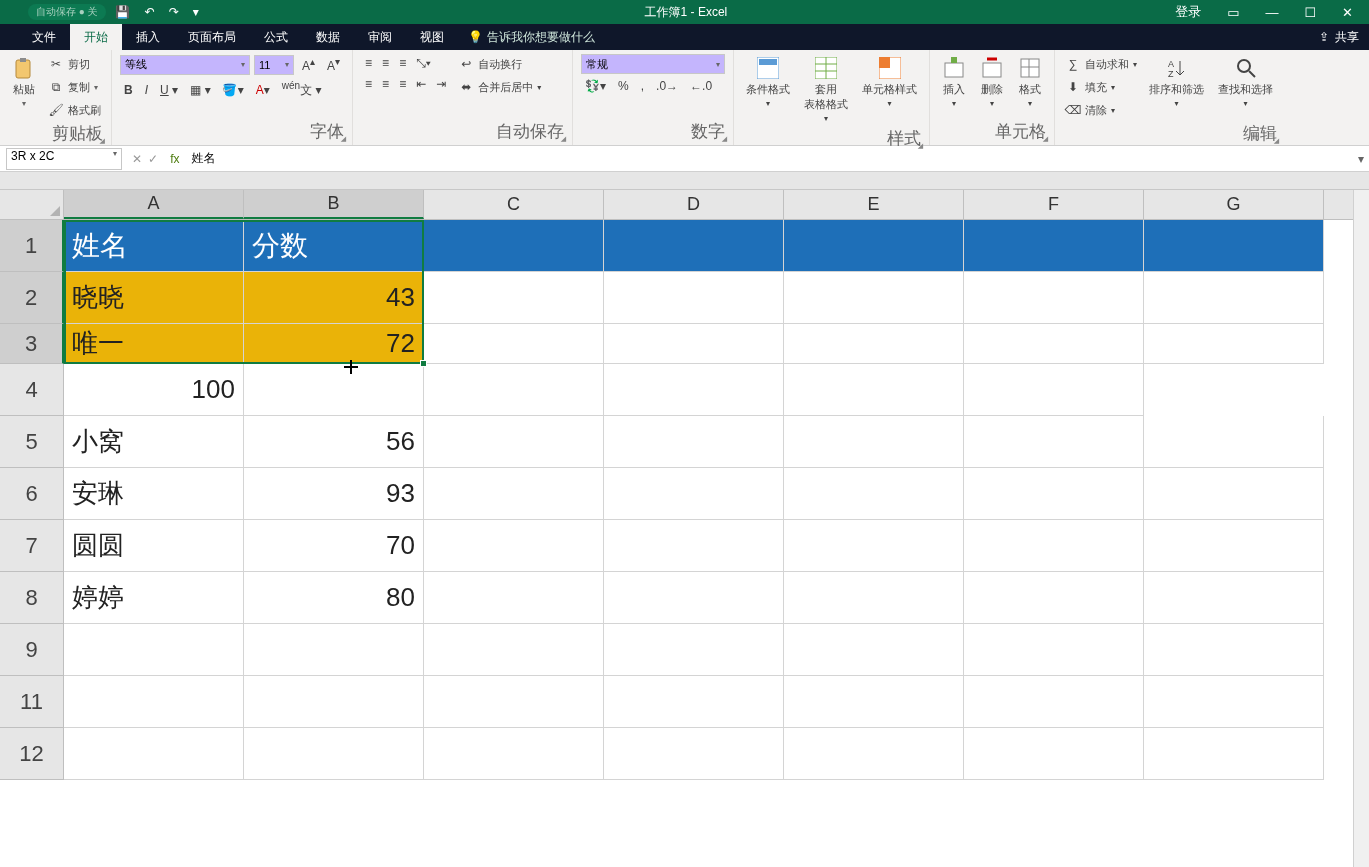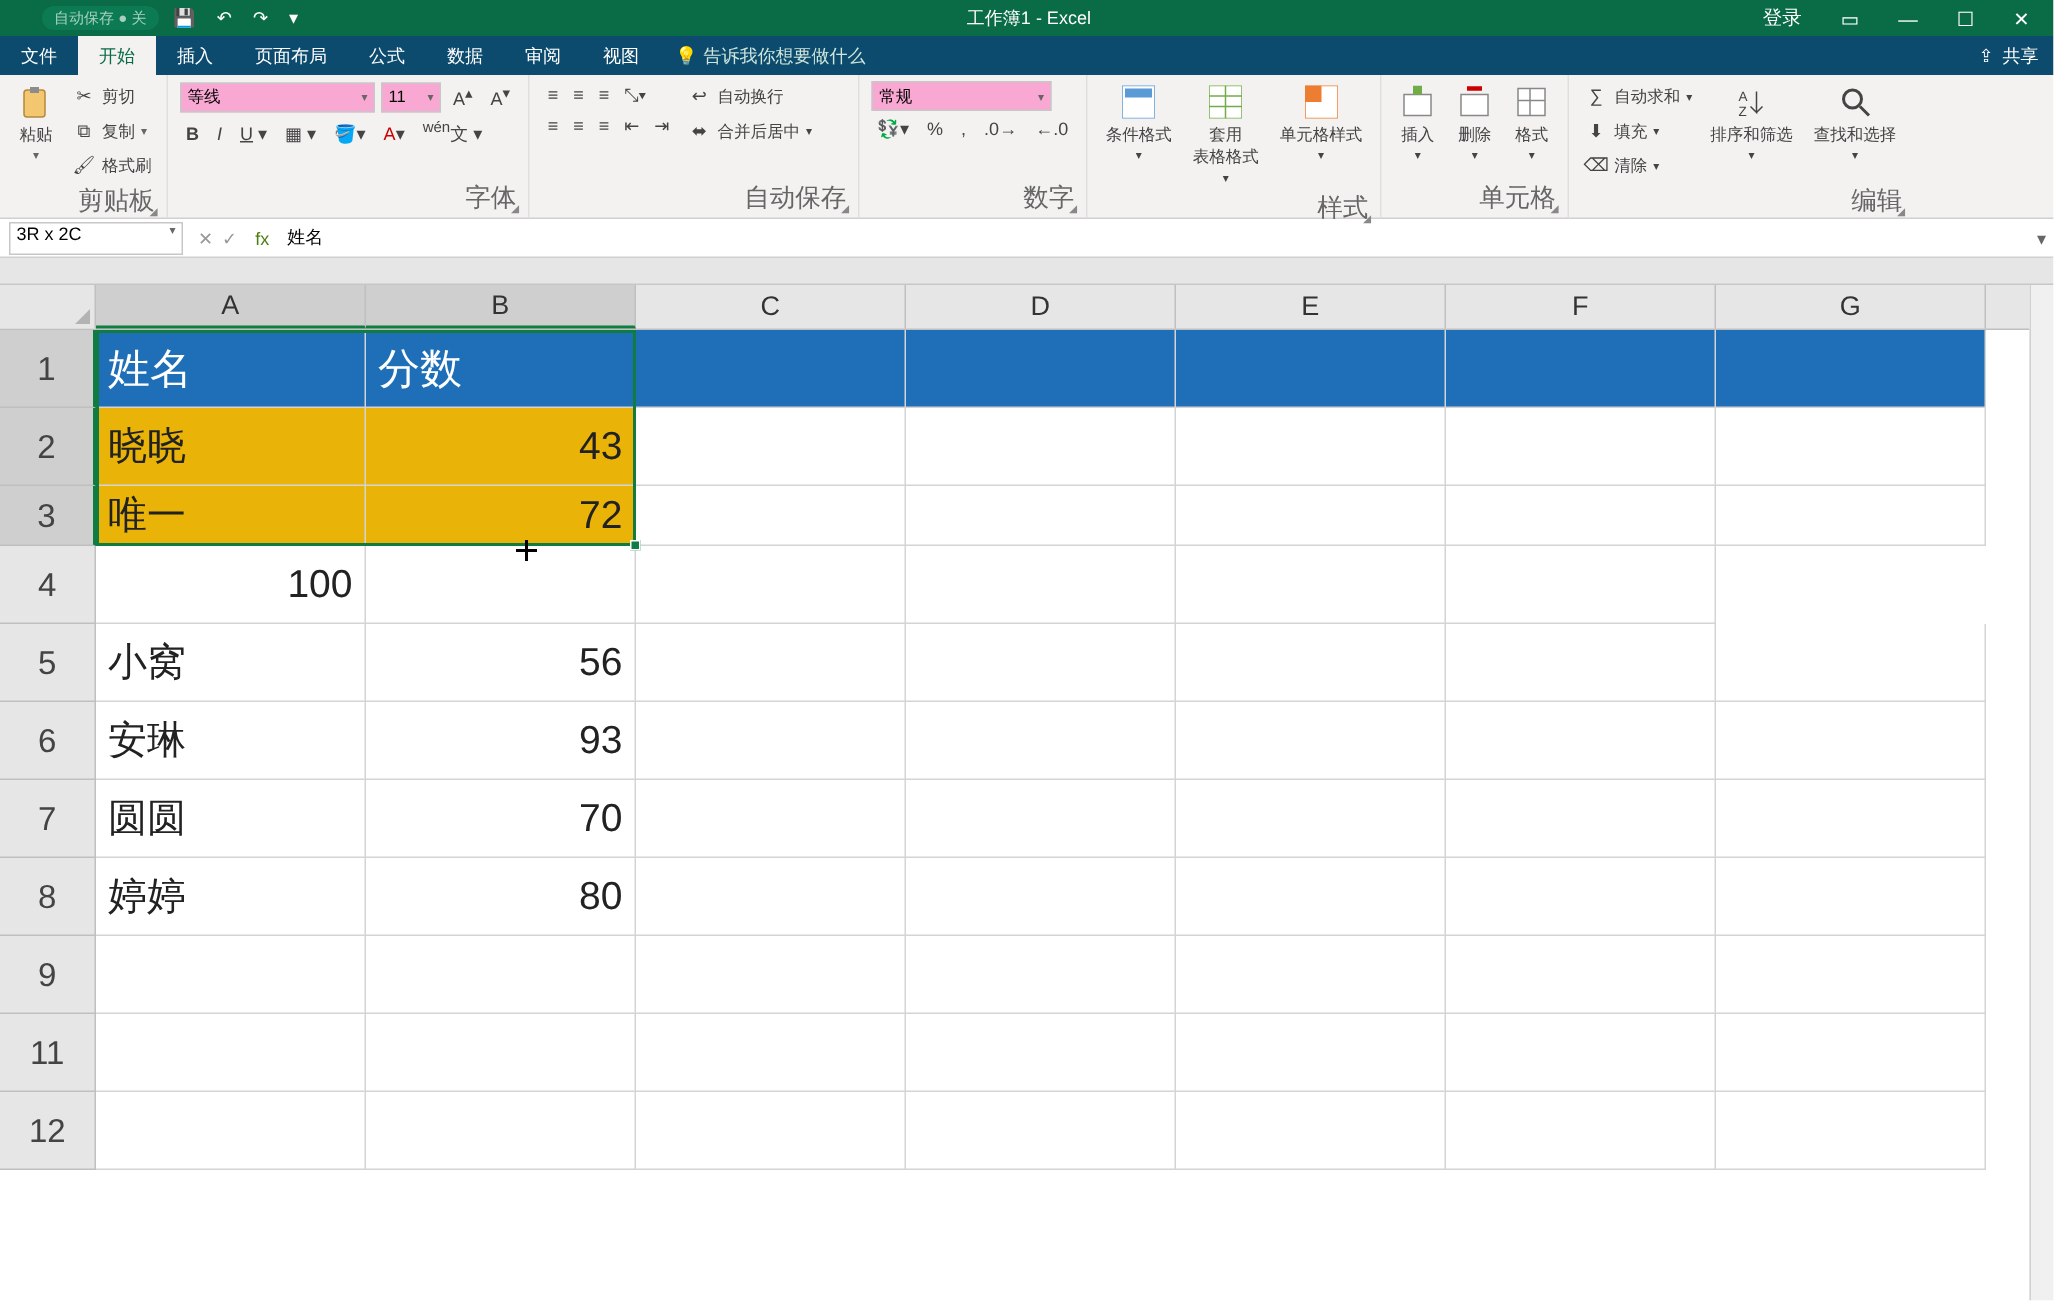--- a/index.html
+++ b/index.html
@@ -8,41 +8,41 @@
   
   .title-bar { background: #0a6b47; height: 24px; display: flex; align-items: center; color: #cfe6db; }
   .title-left { display: flex; align-items: center; gap: 6px; padding: 0 10px; margin-left: 18px; }
   .autosave { background: #0c7a52; border-radius: 10px; padding: 1px 8px; font-size: 10px; color: #a7d0be; }
   .qat-btn { color: #fff; font-size: 12px; padding: 0 4px; cursor: pointer; }
   .title-center { flex: 1; text-align: center; color: #fff; font-size: 12px; }
   .title-right { display: flex; align-items: center; gap: 14px; padding: 0 10px; }
   .win-btn { color: #fff; font-size: 13px; padding: 2px 6px; cursor: pointer; }
 
   
-  .ribbon-tabs { background: #0c4a6e; height: 26px; display: flex; align-items: stretch; color: #fff; }
+  .ribbon-tabs { background: #0f172a; height: 26px; display: flex; align-items: stretch; color: #fff; padding-left: 18px; }
   .rtab { padding: 0 14px; display: flex; align-items: center; font-size: 12px; cursor: pointer; }
   .rtab.active { background: #f3f2f1; color: #0a6b47; }
   .tell-me { display: flex; align-items: center; gap: 4px; padding: 0 10px; color: #cfe6db; font-size: 12px; }
   .share-area { margin-left: auto; display: flex; align-items: center; gap: 6px; padding: 0 10px; color: #fff; }
 
   
   .ribbon { background: #f3f2f1; height: 96px; border-bottom: 1px solid #d0d0d0; display: flex; }
   .rgroup { border-right: 1px solid #e1dfdd; display: flex; flex-direction: column; padding: 4px 8px 2px 8px; }
   .rgroup-body { flex: 1; display: flex; align-items: flex-start; gap: 6px; }
   .rgroup-label { text-align: right; font-size: 17px; color: #666; padding-top: 2px; position: relative; }
   .rgroup-label::after { content: "◢"; position: absolute; right: -2px; bottom: 0; font-size: 7px; color: #888; }
 
   .big-btn { display: flex; flex-direction: column; align-items: center; gap: 2px; padding: 2px 4px; cursor: pointer; font-size: 11px; color: #444; }
   .big-btn .ico { width: 24px; height: 24px; display: flex; align-items: center; justify-content: center; }
   .small-btn { display: flex; align-items: center; gap: 4px; font-size: 11px; color: #444; padding: 2px; cursor: pointer; }
   .mini-ico { width: 16px; height: 16px; display: inline-flex; align-items: center; justify-content: center; font-size: 12px; }
   .stack { display: flex; flex-direction: column; gap: 3px; }
   .row { display: flex; align-items: center; gap: 4px; }
 
-  .combo { background: #f9a8d4; border: 1px solid #c7c7c7; height: 20px; display: flex; align-items: center; padding: 0 4px; font-size: 11px; }
+  .combo { background: #c4b5fd; border: 1px solid #c7c7c7; height: 20px; display: flex; align-items: center; padding: 0 4px; font-size: 11px; }
   .combo .arrow { margin-left: auto; font-size: 8px; color: #666; padding-left: 4px; }
   .toggle-btn { border: 1px solid transparent; padding: 1px 3px; font-size: 12px; color: #444; cursor: pointer; }
   .icon-grid { display: flex; gap: 2px; }
 
   
   .formula-bar { height: 26px; background: #fff; border-bottom: 1px solid #d0d0d0; display: flex; align-items: center; }
   .name-box { width: 116px; height: 22px; border: 1px solid #c7c7c7; margin: 2px 4px 2px 6px; display: flex; align-items: flex-start; padding: 0 4px; font-size: 12px; }
   .name-box .arrow { margin-left: auto; font-size: 8px; color: #666; }
   .fx-buttons { display: flex; align-items: center; gap: 6px; padding: 0 6px; color: #999; }
   .fx-label { color: #4d7c0f; padding: 0 6px; }
@@ -219,21 +219,21 @@
             <span>合并后居中</span>
             <span style="font-size:8px;"> ▾</span>
           </div>
       </div>
     </div>
     <div class="rgroup-label">自动保存</div>
   </div>
 
   <div class="rgroup" style="min-width:130px">
     <div class="rgroup-body stack" style="width:100%">
-      <div class="combo" style="width:120px">
+      <div class="combo" style="width:144px">
           <span>常规</span>
           <span class="arrow">▾</span>
         </div>
       <div class="row">
         <span class="toggle-btn">💱▾</span>
         <span class="toggle-btn">%</span>
         <span class="toggle-btn">,</span>
         <span class="toggle-btn">.0→</span>
         <span class="toggle-btn">←.0</span>
       </div>

